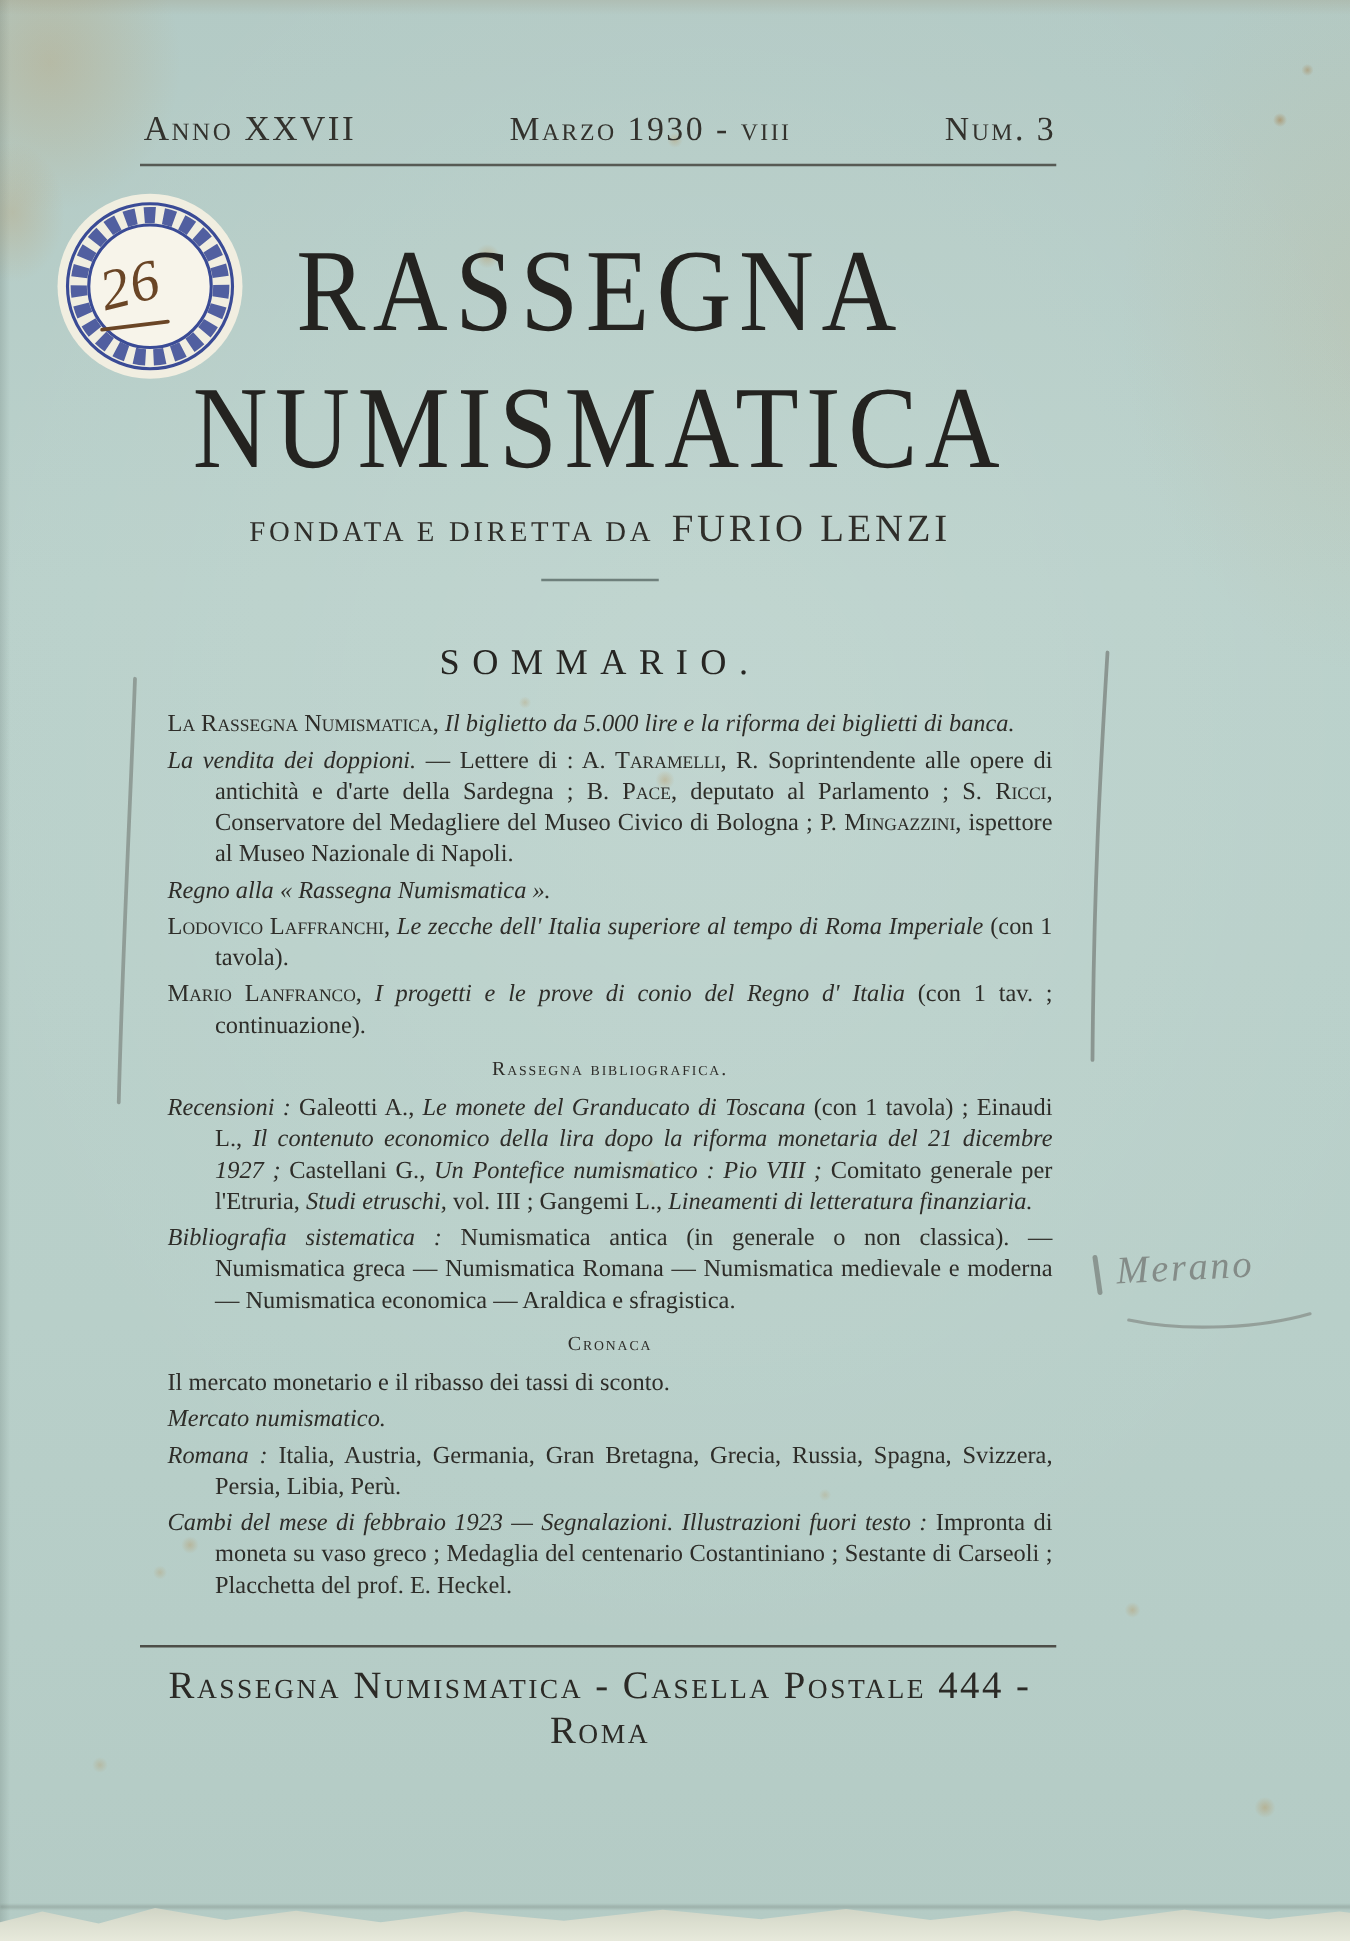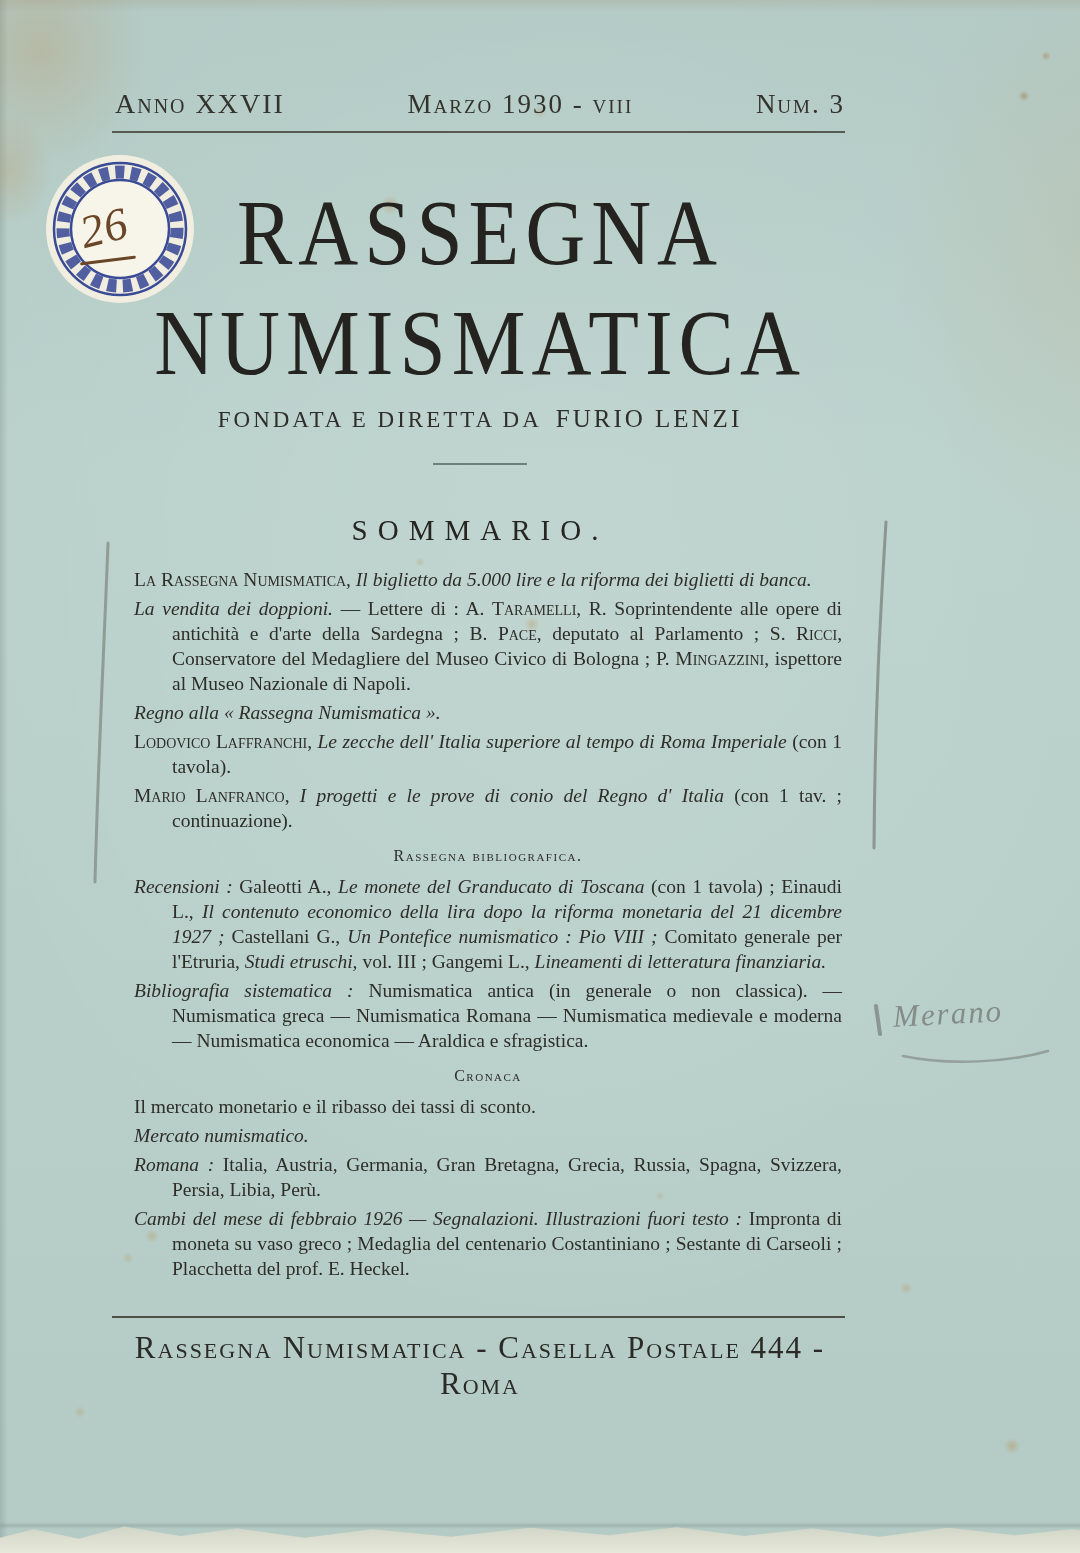--- a/index.html
+++ b/index.html
@@ -65,21 +65,21 @@
     background:#6a4526;transform:rotate(-7deg);border-radius:2px;
   }
   
   .title-block{position:absolute;left:115px;top:170px;width:730px;text-align:center;color:#242320;}
   .title-line{
     font-size:83px;letter-spacing:6px;line-height:110px;font-weight:400;
     transform:scaleY(1.13);transform-origin:center top;white-space:nowrap;
   }
   .subtitle{position:absolute;left:115px;top:405px;width:730px;text-align:center;color:#2f2e2a;}
   .sub-prefix{font-size:23px;letter-spacing:3px;}
-  .sub-name{font-size:25px;letter-spacing:3px;margin-left:10px;}
+  .sub-name{font-size:31px;letter-spacing:3px;margin-left:10px;}
   .divider{position:absolute;left:433px;top:463px;width:94px;height:2px;background:#5a6a66;opacity:.8;}
   .sommario-title{
     position:absolute;left:115px;top:514px;width:730px;text-align:center;
     font-size:29px;letter-spacing:10px;color:#262522;
   }
   
   .toc{
     position:absolute;left:130px;top:563px;width:716px;
     font-size:19.5px;line-height:25px;text-align:justify;color:#2e2d29;
   }
@@ -168,21 +168,21 @@
       <div class="toc-entry"><span class="seg-i">Regno alla « Rassegna Numismatica ».</span></div>
       <div class="toc-entry"><span class="seg-sc">Lodovico Laffranchi, </span><span class="seg-i">Le zecche dell' Italia superiore al tempo di Roma Imperiale</span><span class="seg-r"> (con 1 tavola).</span></div>
       <div class="toc-entry"><span class="seg-sc">Mario Lanfranco, </span><span class="seg-i">I progetti e le prove di conio del Regno d' Italia</span><span class="seg-r"> (con 1 tav. ; continuazione).</span></div>
       <div class="toc-heading">Rassegna bibliografica.</div>
       <div class="toc-entry"><span class="seg-i">Recensioni : </span><span class="seg-r">Galeotti A., </span><span class="seg-i">Le monete del Granducato di Toscana</span><span class="seg-r"> (con 1 tavola) ; Einaudi L., </span><span class="seg-i">Il contenuto economico della lira dopo la riforma monetaria del 21 dicembre 1927 ; </span><span class="seg-r">Castellani G., </span><span class="seg-i">Un Pontefice numismatico : Pio VIII ; </span><span class="seg-r">Comitato generale per l'Etruria, </span><span class="seg-i">Studi etruschi,</span><span class="seg-r"> vol. III ; Gangemi L., </span><span class="seg-i">Lineamenti di letteratura finanziaria.</span></div>
       <div class="toc-entry"><span class="seg-i">Bibliografia sistematica : </span><span class="seg-r">Numismatica antica (in generale o non classica). — Numismatica greca — Numismatica Romana — Numismatica medievale e moderna — Numismatica economica — Araldica e sfragistica.</span></div>
       <div class="toc-heading">Cronaca</div>
       <div class="toc-entry"><span class="seg-r">Il mercato monetario e il ribasso dei tassi di sconto.</span></div>
       <div class="toc-entry"><span class="seg-i">Mercato numismatico.</span></div>
       <div class="toc-entry"><span class="seg-i">Romana : </span><span class="seg-r">Italia, Austria, Germania, Gran Bretagna, Grecia, Russia, Spagna, Svizzera, Persia, Libia, Perù.</span></div>
-      <div class="toc-entry"><span class="seg-i">Cambi del mese di febbraio 1926 — Segnalazioni. Illustrazioni fuori testo : </span><span class="seg-r">Impronta di moneta su vaso greco ; Medaglia del centenario Costantiniano ; Sestante di Carseoli ; Placchetta del prof. E. Heckel.</span></div>
+      <div class="toc-entry"><span class="seg-i">Cambi del mese di febbraio 1923 — Segnalazioni. Illustrazioni fuori testo : </span><span class="seg-r">Impronta di moneta su vaso greco ; Medaglia del centenario Costantiniano ; Sestante di Carseoli ; Placchetta del prof. E. Heckel.</span></div>
     </div>
 
   <svg class="pencil" viewBox="0 0 1080 1553" width="1080" height="1553">
     <path d="M108,543 C 104,650 98,762 95,882" fill="none" stroke="#828b86" stroke-width="3" stroke-linecap="round" opacity="0.75"></path>
     <path d="M886,522 C 880,620 875,710 874,848" fill="none" stroke="#7e8782" stroke-width="3" stroke-linecap="round" opacity="0.8"></path>
     <path d="M876,1006 L 880,1034" fill="none" stroke="#7e8782" stroke-width="4" stroke-linecap="round" opacity="0.8"></path>
     <path d="M903,1056 C 950,1066 1010,1062 1048,1051" fill="none" stroke="#8b938f" stroke-width="2.5" stroke-linecap="round" opacity="0.8"></path>
   </svg>
 
   <div class="margin-note">Merano</div>

